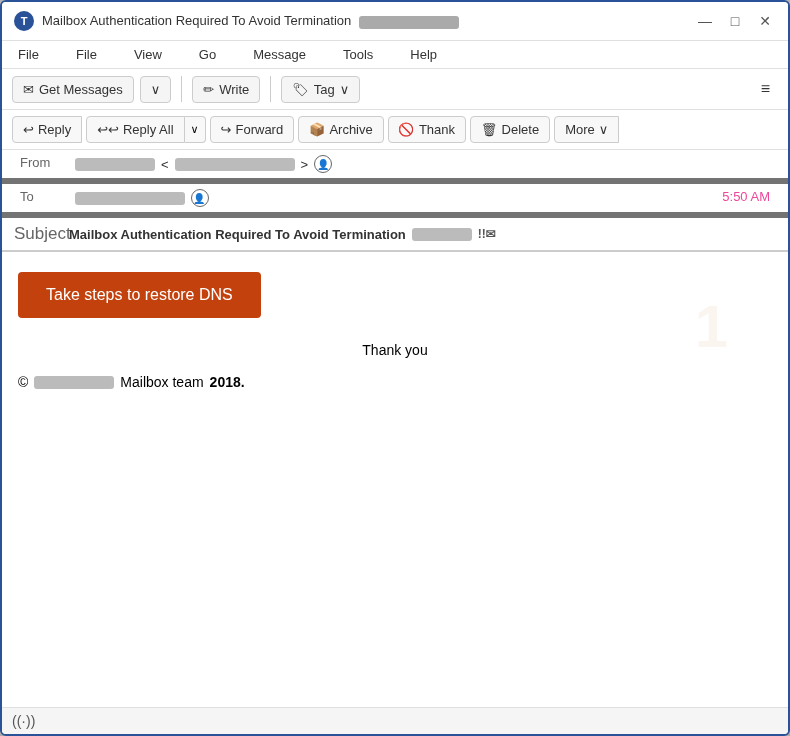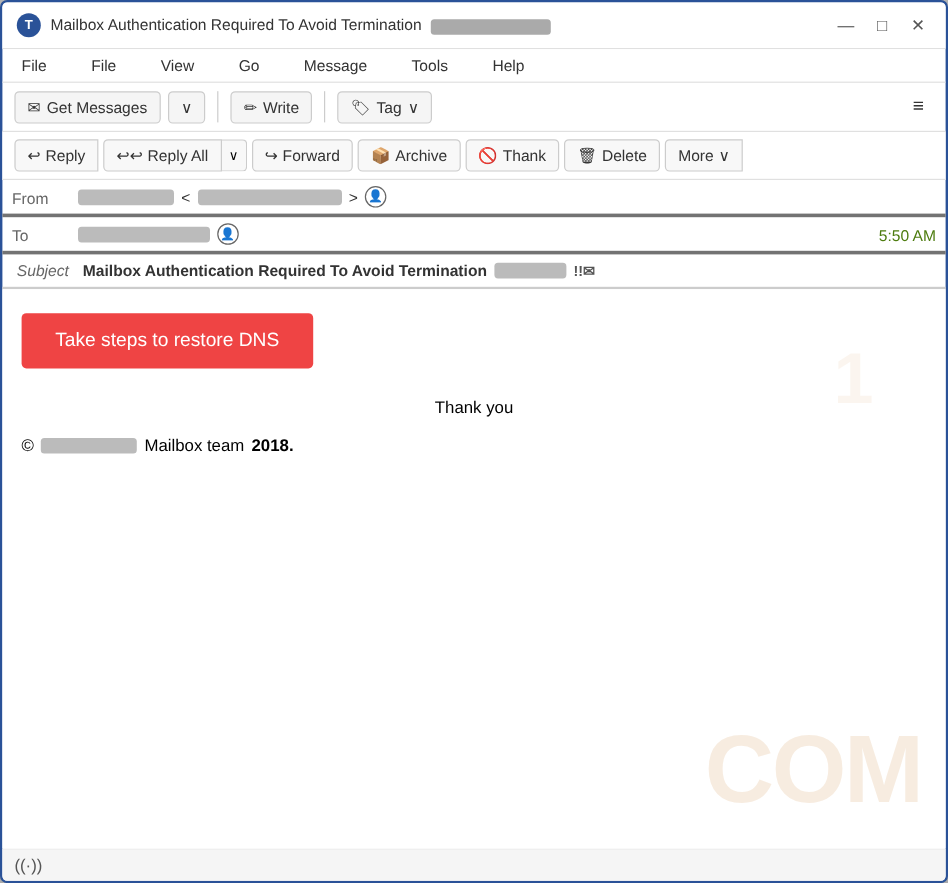--- a/index.html
+++ b/index.html
@@ -166,23 +166,23 @@
     .action-btn-group .action-btn {
       border-radius: 4px 0 0 4px;
     }
 
     
     .email-headers {
       border-bottom: 2px solid #ccc;
     }
     .header-row {
       display: flex;
-      align-items: flex-end;
-      padding: 5px 8px;
-      border-bottom: 3px solid #737373;
+      align-items: flex-start;
+      padding: 5px 18px;
+      border-bottom: 6px solid #737373;
       min-height: 30px;
     }
     .header-label {
       font-size: 13px;
       color: #666;
       width: 55px;
       flex-shrink: 0;
     }
     .header-value {
       font-size: 13px;
@@ -206,33 +206,32 @@
       border-radius: 50%;
       display: inline-flex;
       align-items: center;
       justify-content: center;
       font-size: 10px;
       color: #666;
     }
     .time-text {
       margin-left: auto;
       font-size: 13px;
-      color: #4d7c0f;
+      color: #ec4899;
     }
     .subject-row {
       display: flex;
       align-items: center;
       padding: 6px 12px;
     }
     .subject-label {
-      font-size: 13px;
+      font-size: 17px;
       color: #666;
       width: 55px;
       flex-shrink: 0;
-      font-style: italic;
     }
     .subject-content {
       font-size: 13px;
       font-weight: bold;
       color: #333;
       flex: 1;
       display: flex;
       align-items: center;
       gap: 6px;
     }
@@ -281,21 +280,21 @@
     }
     .email-paragraph {
       font-size: 14px;
       font-weight: bold;
       line-height: 1.6;
       margin-bottom: 20px;
       max-width: 620px;
     }
     .dns-button {
       display: inline-block;
-      background: #ef4444;
+      background: #c2410c;
       color: white;
       padding: 14px 28px;
       font-size: 16px;
       border: none;
       border-radius: 4px;
       cursor: pointer;
       margin-bottom: 24px;
       text-decoration: none;
     }
     .thank-you {
@@ -439,21 +438,20 @@
       <span class="subject-label">Subject</span>
       <div class="subject-content">
         <span>Mailbox Authentication Required To Avoid Termination</span>
         <span class="blurred-text" style="width:60px;"></span>
         <span class="mail-badge">!!✉</span>
       </div>
     </div>
   </div>
 
   <div class="email-body">
-    <div class="watermark">COM</div>
     <div class="watermark2">1</div>
 
 
 
     <button class="dns-button">Take steps to restore DNS</button>
 
     <p class="thank-you">Thank you</p>
 
     <div class="copyright-line">
       <span>©</span>

